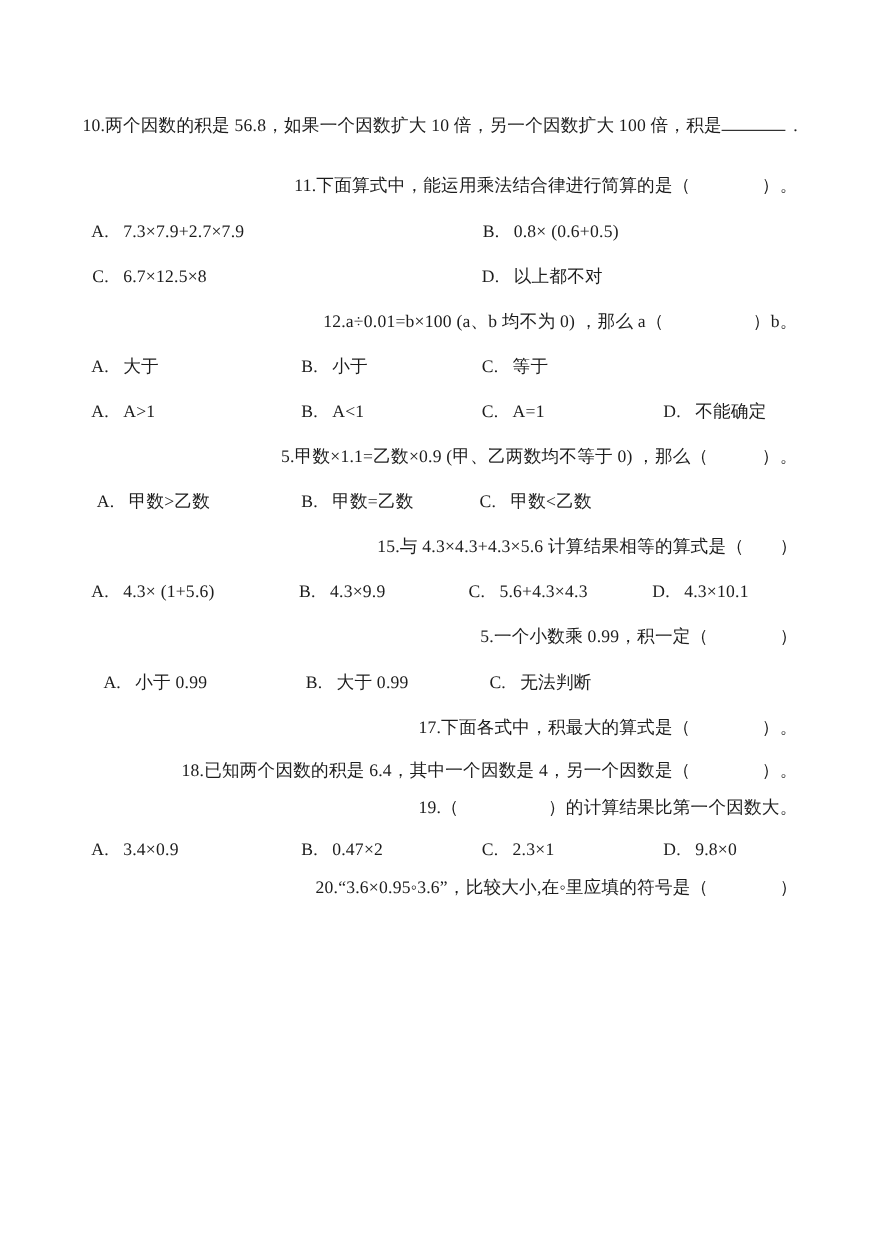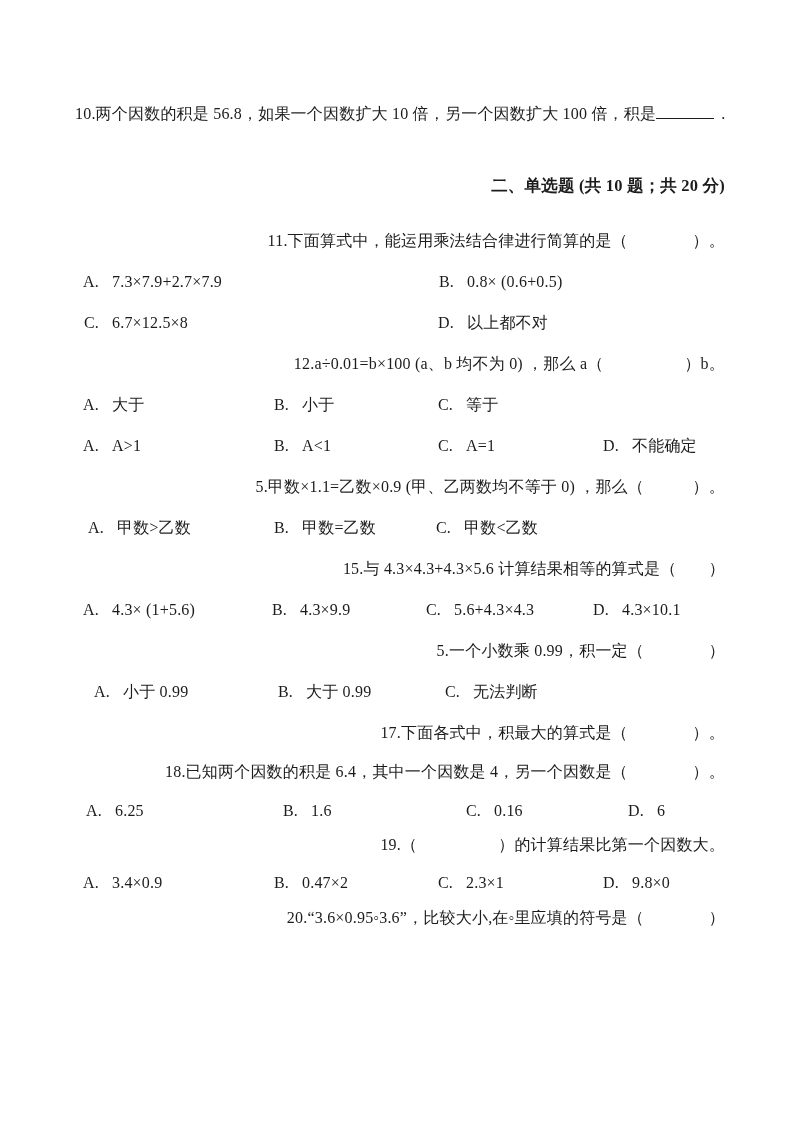--- a/index.html
+++ b/index.html
@@ -25,21 +25,20 @@
   .mt12{margin-top:12px;}
 </style>
 </head>
 <body>
 
 <div class="sheet">
   <div class="content">
 
     <div class="line"><span>10.两个因数的积是 56.8，如果一个因数扩大 10 倍，另一个因数扩大 100 倍，积是</span><span class="blank"></span><span class="period">.</span></div>
 
-    <div class="heading">二、单选题 (共 10 题；共 20 分)</div>
 
     <div class="stem first">11.下面算式中，能运用乘法结合律进行简算的是（　　　　）。</div>
     <div class="opts">
       <span class="opt" style="left:7px"><span class="k">A.</span><span class="t">7.3×7.9+2.7×7.9</span></span>
       <span class="opt" style="left:362px"><span class="k">B.</span><span class="t">0.8× (0.6+0.5)</span></span>
     </div>
     <div class="opts">
       <span class="opt" style="left:7px"><span class="k">C.</span><span class="t">6.7×12.5×8</span></span>
       <span class="opt" style="left:362px"><span class="k">D.</span><span class="t">以上都不对</span></span>
     </div>
@@ -76,26 +75,20 @@
     <div class="stem">5.一个小数乘 0.99，积一定（　　　　）</div>
     <div class="opts">
       <span class="opt" style="left:18px"><span class="k">A.</span><span class="t">小于 0.99</span></span>
       <span class="opt" style="left:201px"><span class="k">B.</span><span class="t">大于 0.99</span></span>
       <span class="opt" style="left:368px"><span class="k">C.</span><span class="t">无法判断</span></span>
     </div>
 
     <div class="stem">17.下面各式中，积最大的算式是（　　　　）。</div>
 
     <div class="stem mt17">18.已知两个因数的积是 6.4，其中一个因数是 4，另一个因数是（　　　　）。</div>
-    <div class="opts mt17">
-      <span class="opt" style="left:10px"><span class="k">A.</span><span class="t">6.25</span></span>
-      <span class="opt" style="left:206px"><span class="k">B.</span><span class="t">1.6</span></span>
-      <span class="opt" style="left:389px"><span class="k">C.</span><span class="t">0.16</span></span>
-      <span class="opt" style="left:552px"><span class="k">D.</span><span class="t">6</span></span>
-    </div>
 
     <div class="stem mt12">19.（　　　　　）的计算结果比第一个因数大。</div>
     <div class="opts mt16">
       <span class="opt" style="left:7px"><span class="k">A.</span><span class="t">3.4×0.9</span></span>
       <span class="opt" style="left:197px"><span class="k">B.</span><span class="t">0.47×2</span></span>
       <span class="opt" style="left:361px"><span class="k">C.</span><span class="t">2.3×1</span></span>
       <span class="opt" style="left:527px"><span class="k">D.</span><span class="t">9.8×0</span></span>
     </div>
 
     <div class="stem mt13">20.“3.6×0.95◦3.6”，比较大小,在◦里应填的符号是（　　　　）</div>

